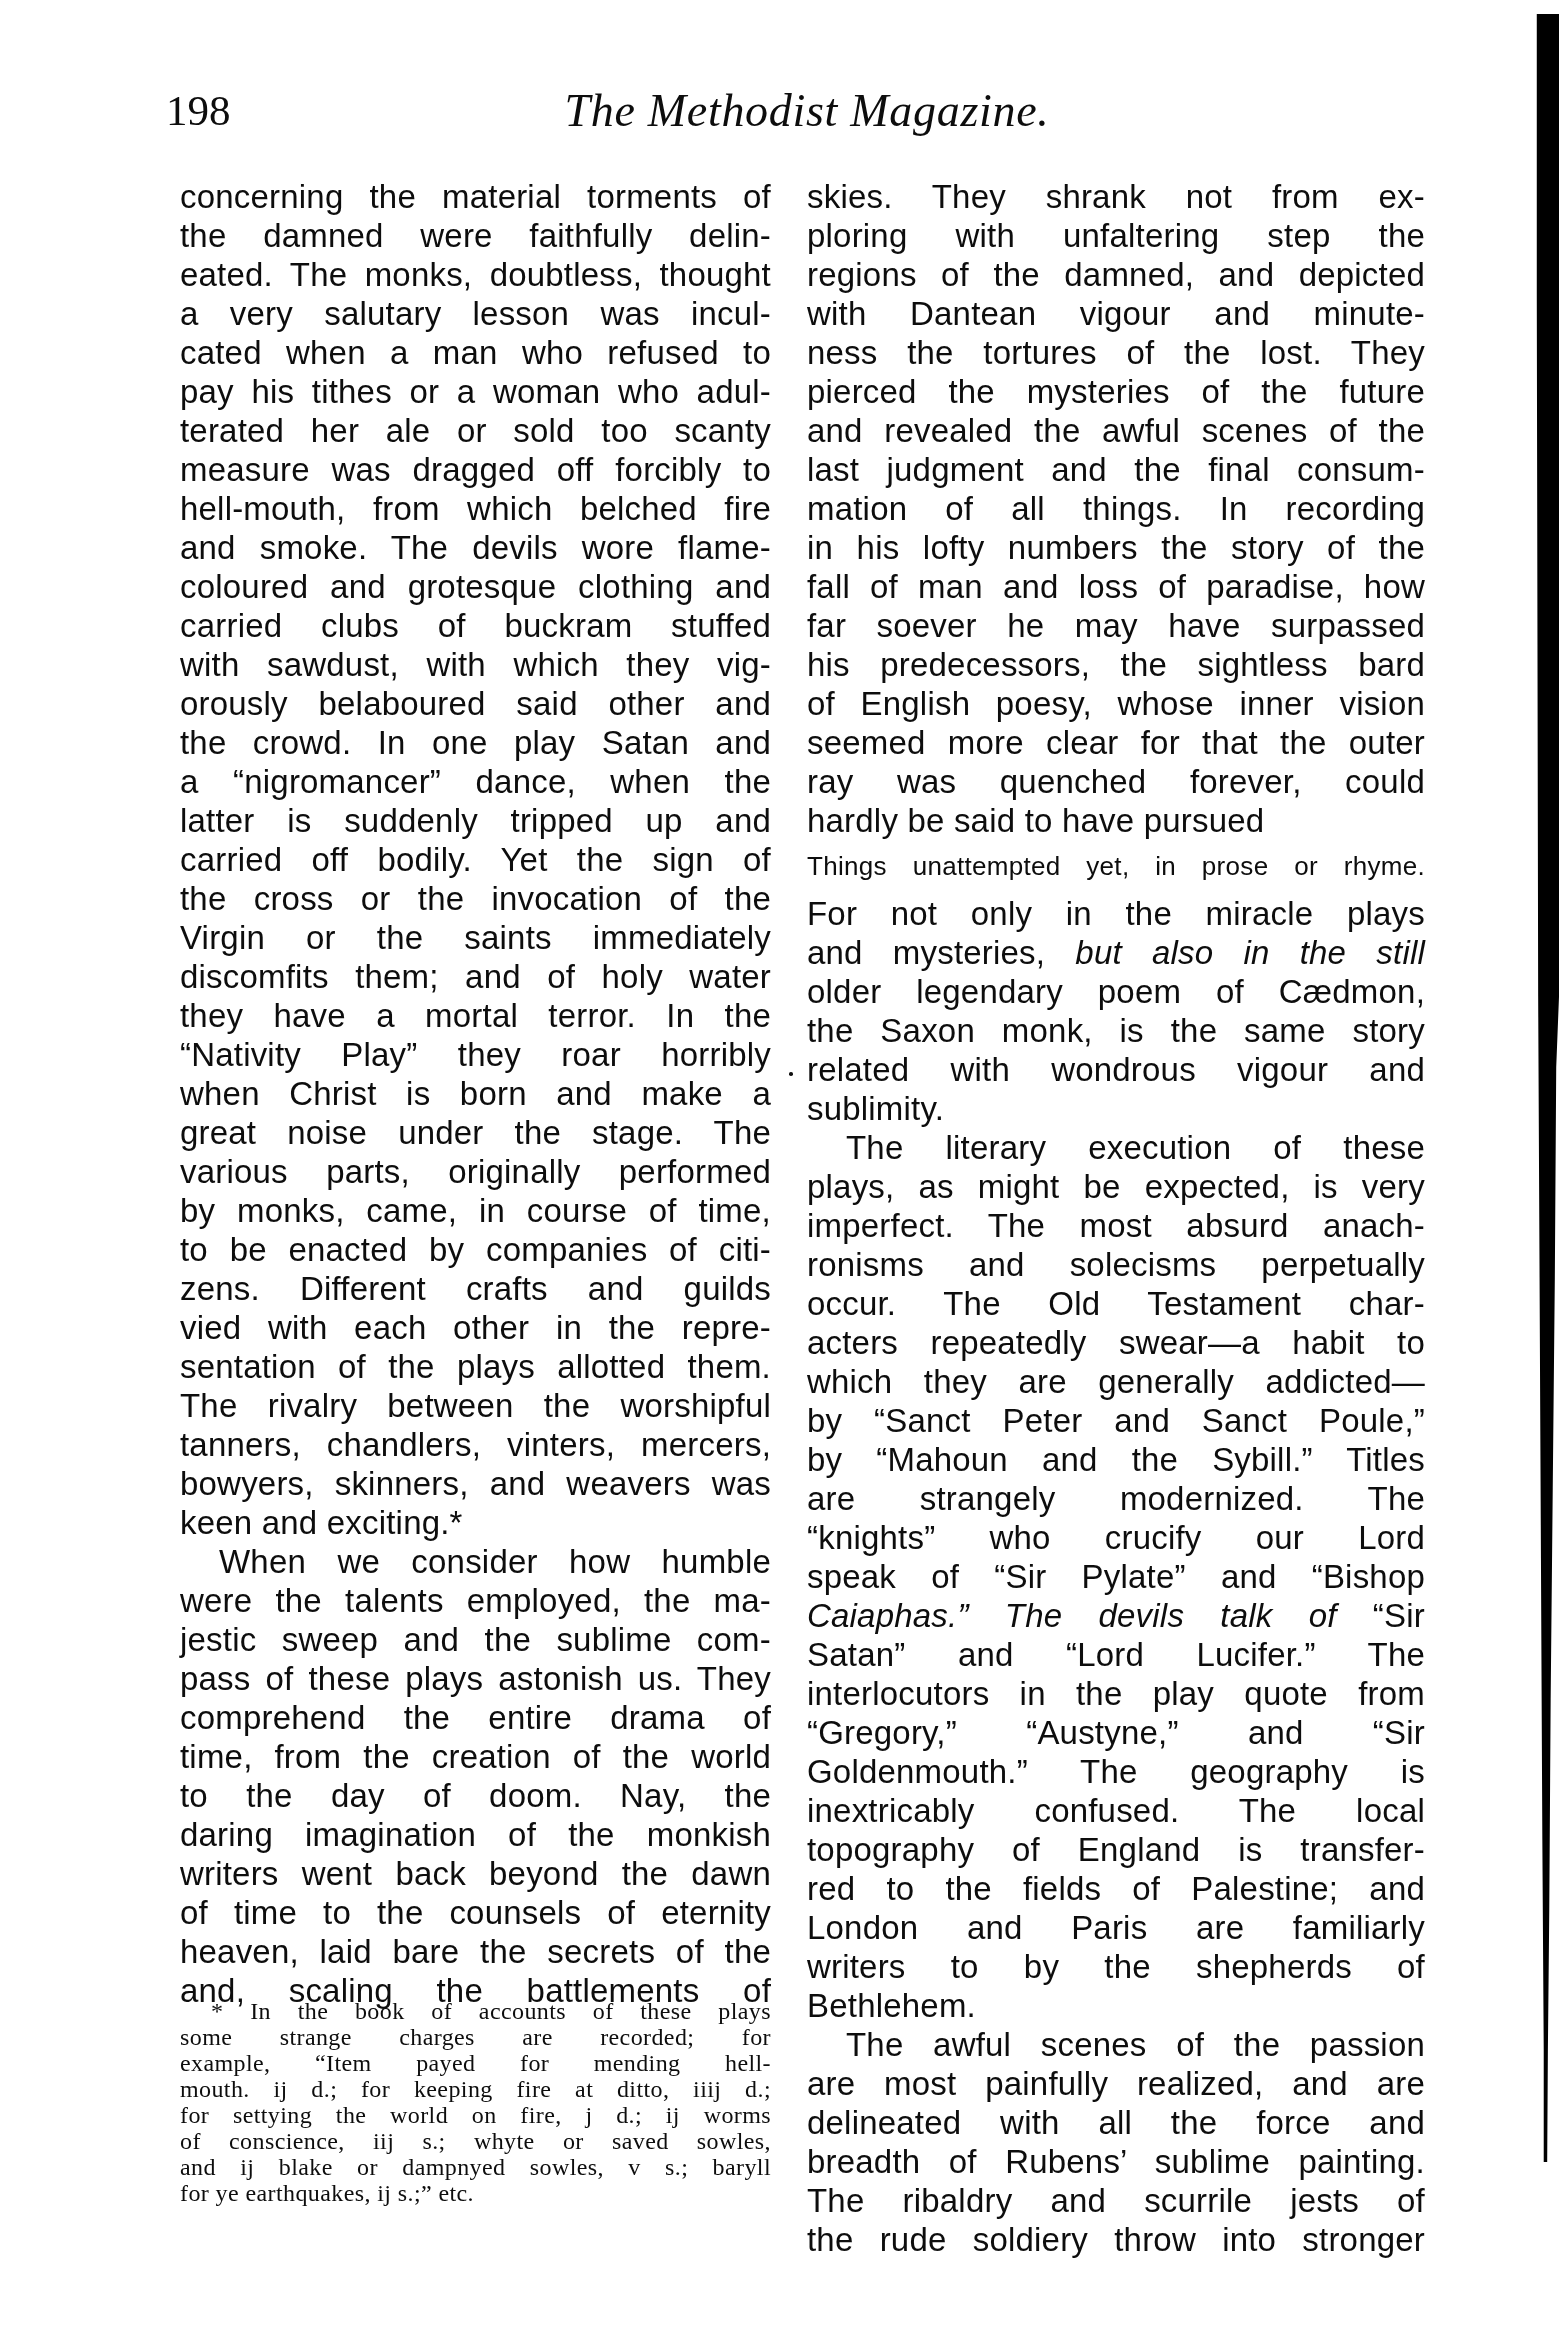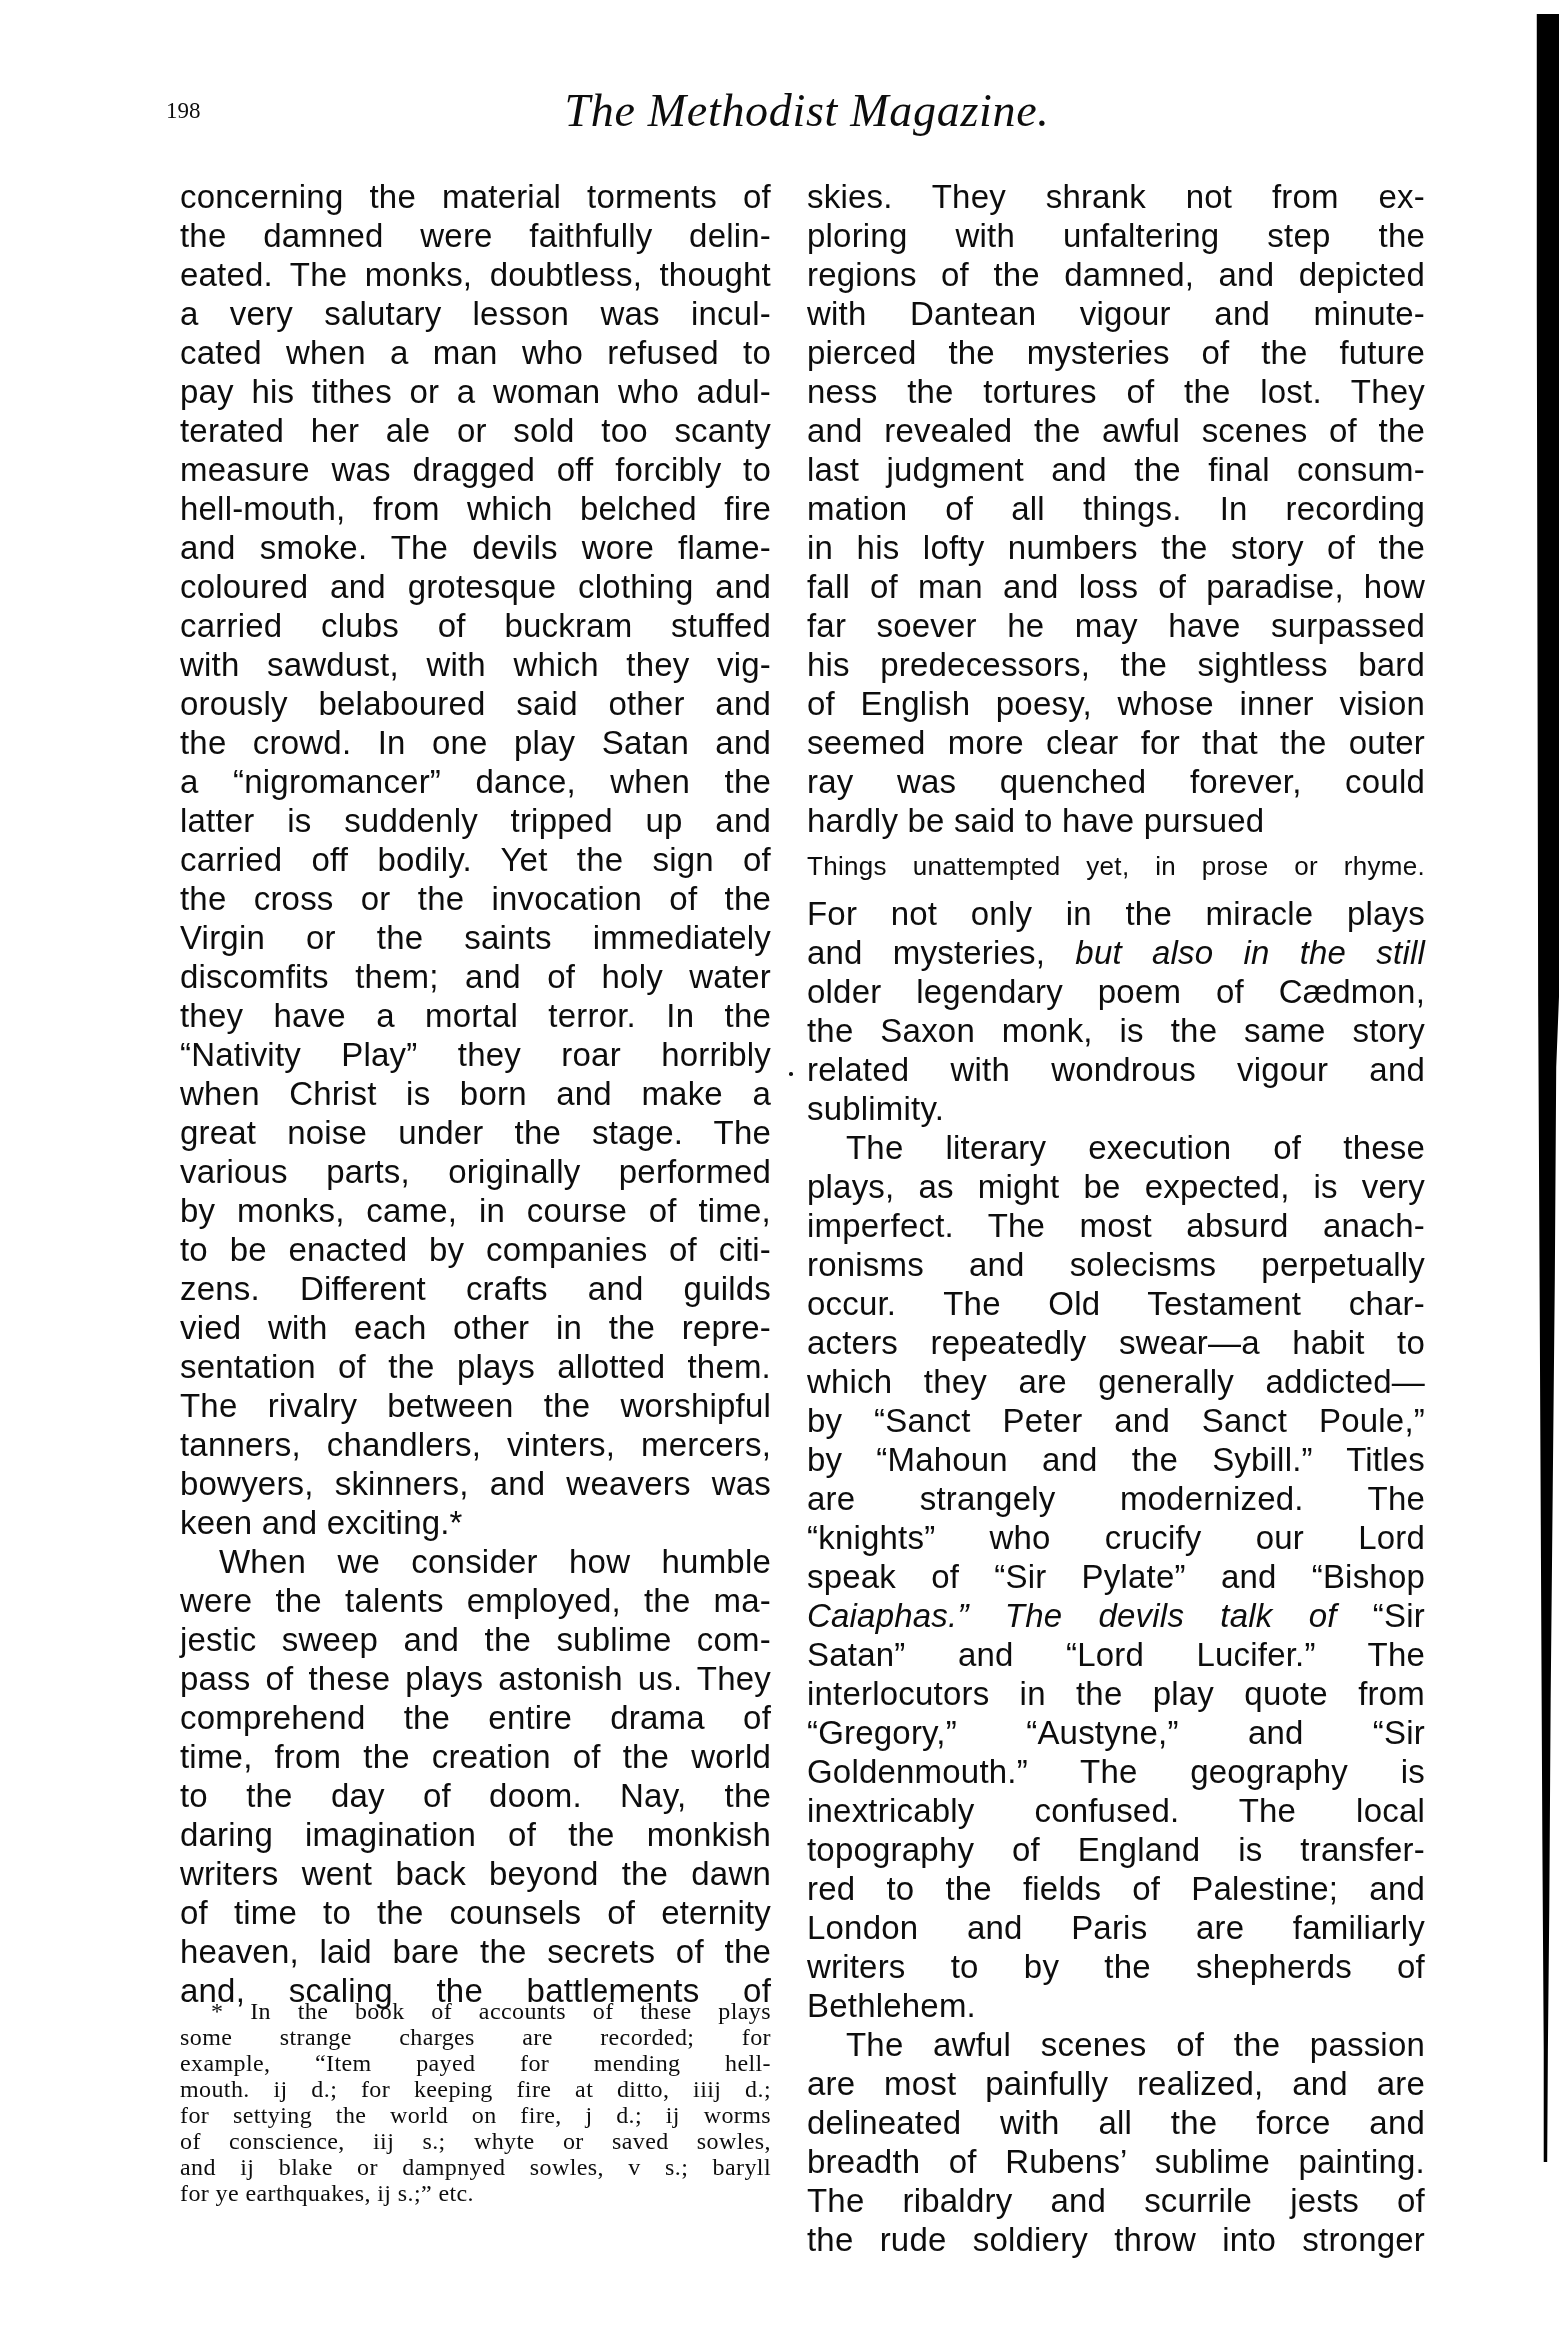--- a/index.html
+++ b/index.html
@@ -1,20 +1,20 @@
 <!DOCTYPE html>
 <html style="font-size:11.2px"><head>
 <meta charset="utf-8">
 <style>
   html, body { margin: 0; padding: 0; background: #ffffff; }
   body { width: 1563px; height: 2330px; position: relative; overflow: hidden; color: #0d0d0d; }
   .page { position: absolute; left: 0; top: 0; width: 1563px; height: 2330px; background: #fff; }
 
   .running-head { position: absolute; top: 83px; left: 0; width: 1563px; height: 56px; }
-  .page-number { position: absolute; left: 166px; top: 0; font-family: "Liberation Serif", serif; font-size: 23px; line-height: 56px; }
+  .page-number { position: absolute; left: 166px; top: 0; font-family: "Liberation Serif", serif; font-size: 43px; line-height: 56px; }
   .journal-title { position: absolute; left: 491px; width: 632px; top: 0; text-align: center; font-family: "Liberation Serif", serif; font-style: italic; font-size: 46px; line-height: 56px; letter-spacing: 0.7px; }
 
   .column { position: absolute; font-family: Liberation Sans, sans-serif; }
   .col-left { left: 180px; top: 177px; width: 591px; }
   .col-right { left: 807px; top: 177px; width: 618px; }
 
   .line { display: block; height: 39px; font-size: 33px; line-height: 39px; white-space: nowrap; text-align: justify; text-align-last: justify; letter-spacing: 0.2px; }
   .line.last { text-align-last: left; }
   .line.indent { padding-left: 39px; }
   .line.verse { font-size: 26px; height: 44px; line-height: 52px; text-align-last: justify; letter-spacing: 0.3px; }
@@ -99,22 +99,22 @@
     <span class="fn-line">of conscience, iij s.; whyte or saved sowles,</span>
     <span class="fn-line">and ij blake or dampnyed sowles, v s.; baryll</span>
     <span class="fn-line last">for ye earthquakes, ij s.;” etc.</span>
   </div>
 
   <div class="column col-right">
     <span class="line">skies. They shrank not from ex-</span>
     <span class="line">ploring with unfaltering step the</span>
     <span class="line">regions of the damned, and depicted</span>
     <span class="line">with Dantean vigour and minute-</span>
+    <span class="line">ness the tortures of the lost. They</span>
     <span class="line">pierced the mysteries of the future</span>
-    <span class="line">ness the tortures of the lost. They</span>
     <span class="line">and revealed the awful scenes of the</span>
     <span class="line">last judgment and the final consum-</span>
     <span class="line">mation of all things. In recording</span>
     <span class="line">in his lofty numbers the story of the</span>
     <span class="line">fall of man and loss of paradise, how</span>
     <span class="line">far soever he may have surpassed</span>
     <span class="line">his predecessors, the sightless bard</span>
     <span class="line">of English poesy, whose inner vision</span>
     <span class="line">seemed more clear for that the outer</span>
     <span class="line">ray was quenched forever, could</span>

